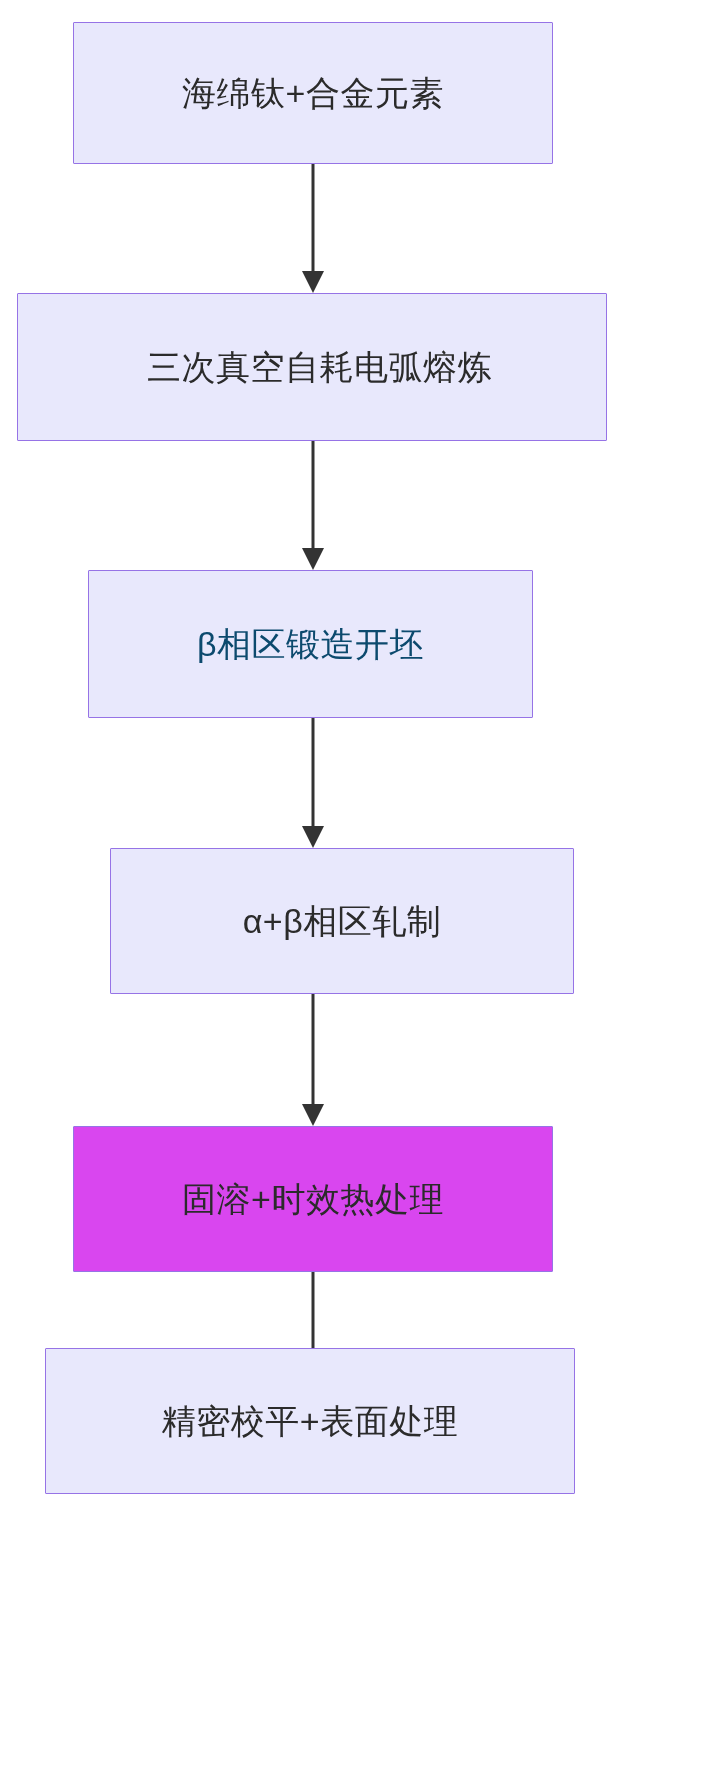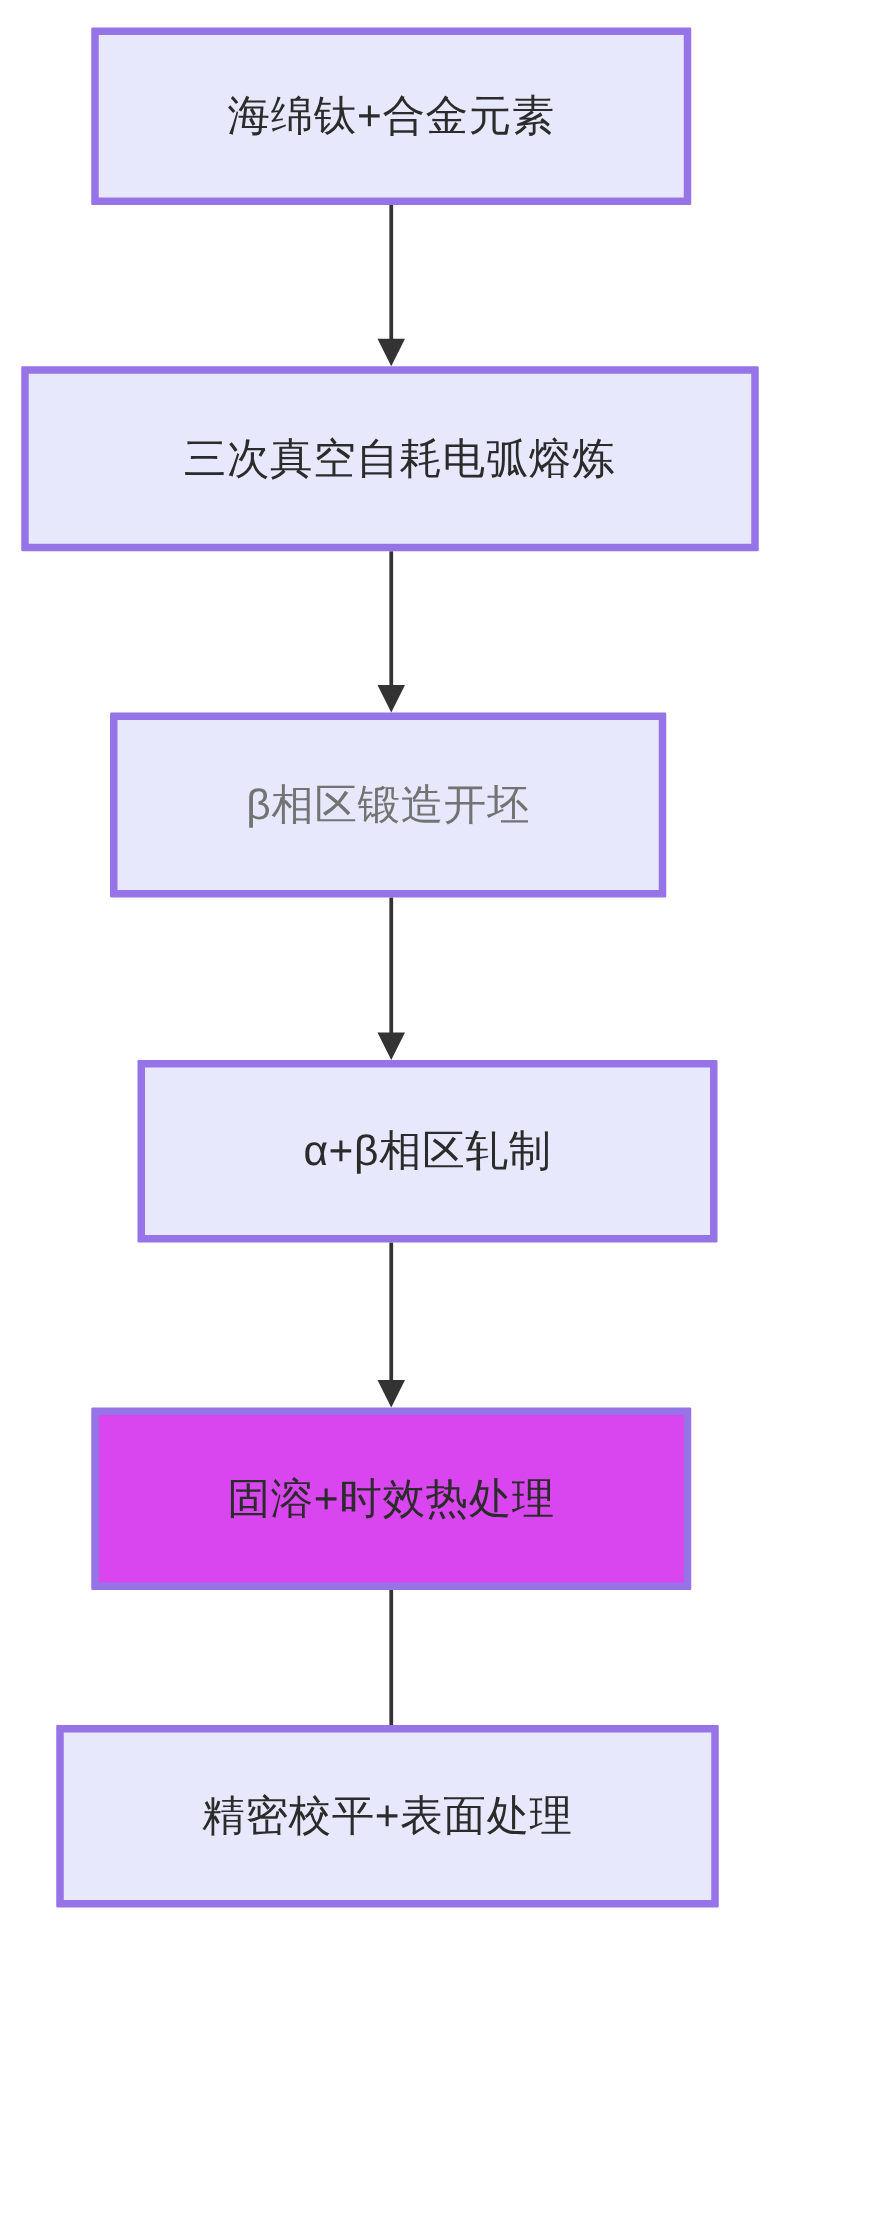--- a/index.html
+++ b/index.html
@@ -17,21 +17,21 @@
   #flowchart {
     position: relative;
     width: 708px;
     height: 1770px;
     background: #ffffff;
   }
   .node {
     position: absolute;
     box-sizing: border-box;
     background: #e8e8fc;
-    border: 6px solid #0f766e;
+    border: 1px solid #0f766e;
     border-radius: 1px;
     display: flex;
     align-items: center;
     justify-content: center;
     text-align: center;
     color: #2b2b2b;
     font-size: 34px;
     line-height: 1.2;
     letter-spacing: 0.5px;
     font-weight: 400;
@@ -80,27 +80,27 @@
       </g>
   </svg>
 
   <div id="node-layer">
       <div class="node" style="left: 73px; top: 22px; width: 480px; height: 142px; background: rgb(232, 232, 252); border-color: rgb(150, 115, 230); color: rgb(43, 43, 43);">
         <span class="node-label">海绵钛+合金元素</span>
       </div>
       <div class="node" style="left: 17px; top: 293px; width: 590px; height: 148px; background: rgb(232, 232, 252); border-color: rgb(150, 115, 230); color: rgb(43, 43, 43); padding-left: 15px;">
         <span class="node-label">三次真空自耗电弧熔炼</span>
       </div>
-      <div class="node" style="left: 88px; top: 570px; width: 445px; height: 148px; background: rgb(232, 232, 252); border-color: rgb(150, 115, 230); color: #737373;">
+      <div class="node" style="left: 88px; top: 570px; width: 445px; height: 148px; background: rgb(232, 232, 252); border-color: rgb(150, 115, 230); color: #0c4a6e;">
         <span class="node-label">β相区锻造开坯</span>
       </div>
       <div class="node" style="left: 110px; top: 848px; width: 464px; height: 146px; background: rgb(232, 232, 252); border-color: rgb(150, 115, 230); color: rgb(43, 43, 43);">
         <span class="node-label">α+β相区轧制</span>
       </div>
       <div class="node" style="left: 73px; top: 1126px; width: 480px; height: 146px; background: #d946ef; border-color: rgb(150, 115, 230); color: rgb(43, 43, 43);">
         <span class="node-label">固溶+时效热处理</span>
       </div>
-      <div class="node" style="left: 45px; top: 1380px; width: 530px; height: 146px; background: rgb(232, 232, 252); border-color: rgb(150, 115, 230); color: rgb(43, 43, 43);">
+      <div class="node" style="left: 45px; top: 1348px; width: 530px; height: 146px; background: rgb(232, 232, 252); border-color: rgb(150, 115, 230); color: rgb(43, 43, 43);">
         <span class="node-label">精密校平+表面处理</span>
       </div>
     </div>
 
 </div>
 
 </body></html>

